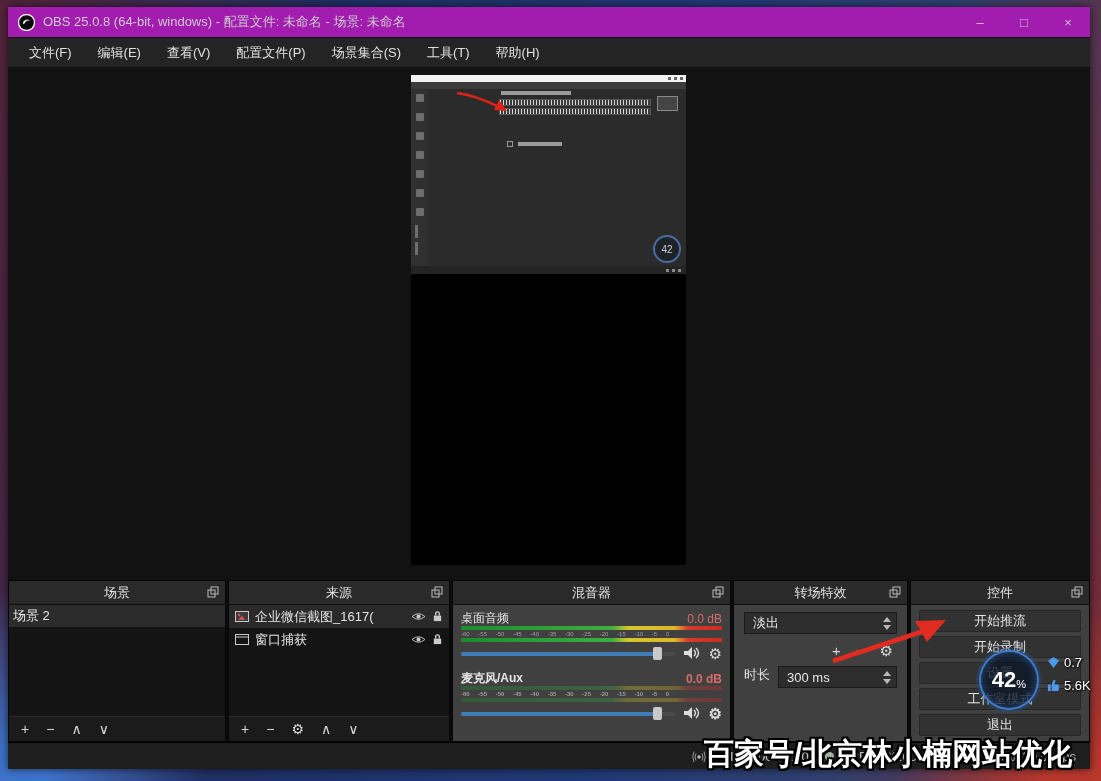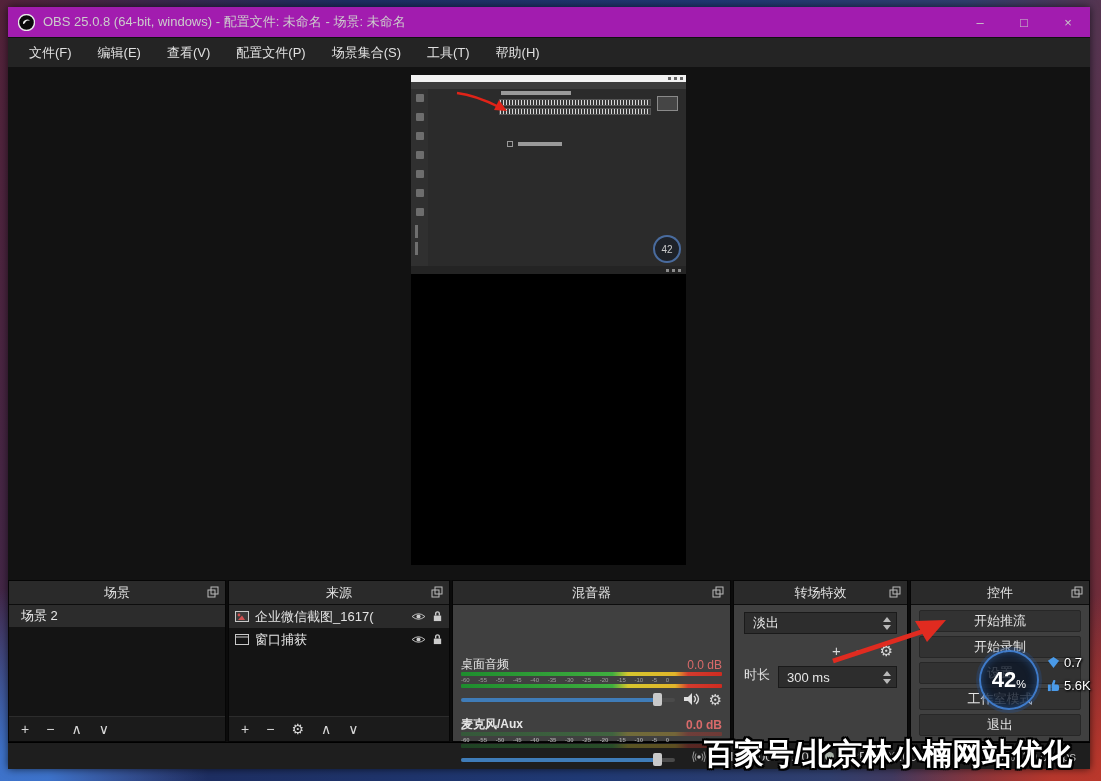--- a/index.html
+++ b/index.html
@@ -48,29 +48,29 @@
   .preview-black { height:291px; background:#000; }
 
   
   .docks { height:162px; display:flex; gap:2px; background:#0b0b0b; flex:0 0 auto; }
   .panel { background:#404040; border:1px solid #060606; display:flex; flex-direction:column; }
   .p-scenes { width:218px; } .p-sources { width:222px; } .p-mixer { width:279px; } .p-trans { width:175px; } .p-controls { flex:1; }
   .panel-header { height:24px; background:#2a2a2a; border-bottom:1px solid #0d0d0d; display:flex; align-items:center; justify-content:center; position:relative; flex:0 0 auto; }
   .panel-title { color:#e3e3e3; font-size:13px; }
   .popout { position:absolute; right:6px; top:5px; line-height:0; }
   .list-body { flex:1; background:#141414; overflow:hidden; }
-  .scene-item { height:22px; background:#2c2c2c; color:#e8e8e8; font-size:13px; display:flex; align-items:center; padding-left:12px; }
+  .scene-item { height:22px; background:#2c2c2c; color:#e8e8e8; font-size:13px; display:flex; align-items:center; padding-left:4px; }
   .source-row { height:23px; display:flex; align-items:center; padding:0 6px; gap:6px; color:#e4e4e4; font-size:13px; }
   .source-row.selected { background:#2a2a2a; }
   .src-label { flex:1; white-space:nowrap; overflow:hidden; }
   .dock-toolbar { height:25px; border-top:1px solid #2c2c2c; background:#1b1b1b; display:flex; align-items:center; gap:17px; padding-left:12px; color:#d8d8d8; font-size:14px; flex:0 0 auto; }
   .tool-glyph { cursor:default; line-height:1; }
 
   
-  .mixer-body { flex:1; padding:6px 8px 3px; display:flex; flex-direction:column;margin-top:46px; }
+  .mixer-body { flex:1; padding:6px 8px 3px; display:flex; flex-direction:column; }
   .channel + .channel { margin-top:7px;font-weight:bold; }
   .ch-top { display:flex; justify-content:space-between; font-size:12px; color:#e6e6e6; height:15px; align-items:center; }
   .ch-db { color:#d96a6a; }
   .meter { height:4px; border-radius:1px;
     background:linear-gradient(90deg,#1e8c2e 0%,#3fae3f 58%,#d6c62e 64%,#e0b52a 82%,#d23b2e 87%,#cf2b20 100%); }
   .meter.dim { opacity:.32; }
   .scale-row { font-size:6px; color:#9f9f9f; word-spacing:7px; height:8px; line-height:8px; white-space:nowrap; overflow:hidden; }
   .ch-row { display:flex; align-items:center; gap:8px; height:22px; }
   .slider { position:relative; flex:1; height:15px; }
   .slider-track { position:absolute; left:0; right:0; top:6px; height:4px; background:#4a4a4a; border-radius:2px; }

